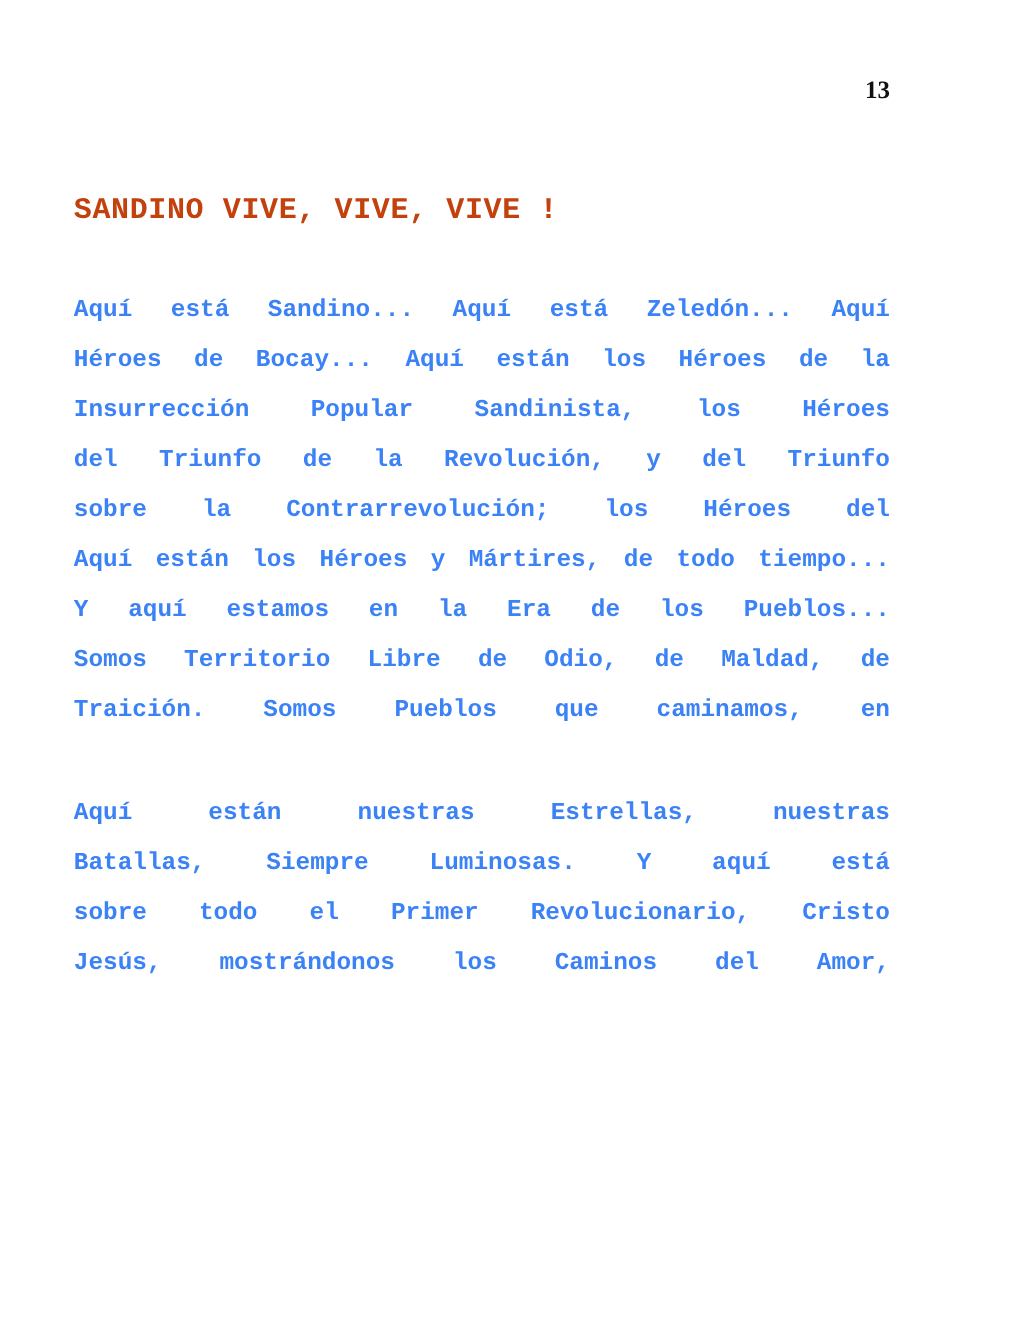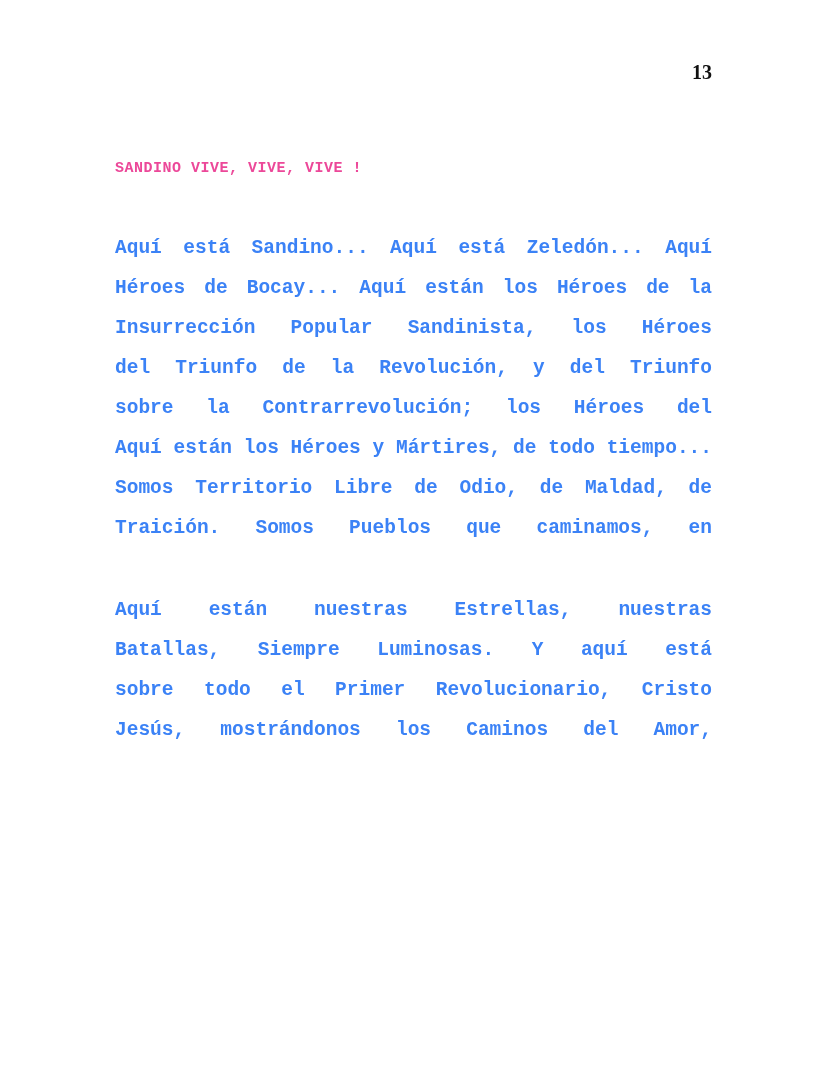--- a/index.html
+++ b/index.html
@@ -7,43 +7,43 @@
     padding: 0;
     background: #e8e8e8;
   }
   .page {
     position: relative;
     width: 825px;
     height: 1068px;
     margin: 0 auto;
     background: #ffffff;
     box-sizing: border-box;
-    padding: 0 113px 0 115px;
+    padding: 0 113px 0 59px;
     overflow: hidden;
     color: #111111;
   }
   .page-number {
     margin-top: 60px;
     height: 24px;
     text-align: right;
     font-family: "Liberation Serif", serif;
     font-weight: 700;
     font-size: 20px;
     line-height: 24px;
     color: #111111;
   }
   .heading {
     margin: 72px 0 0 0;
     font-family: "Liberation Mono", "DejaVu Sans Mono", monospace;
     font-weight: 700;
-    font-size: 15px;
+    font-size: 24px;
     line-height: 26px;
     letter-spacing: 0.5px;
     white-space: pre;
-    color: #ec4899;
+    color: #c2410c;
   }
   .para {
     font-family: "Liberation Mono", "DejaVu Sans Mono", monospace;
     font-weight: 700;
     font-size: 19.5px;
     line-height: 40px;
     color: #3b82f6;
   }
   .para-1 { margin-top: 46px; }
   .para-2 { margin-top: 42px; }
@@ -62,20 +62,21 @@
 
   <div class="heading">SANDINO VIVE, VIVE, VIVE !</div>
 
   <div class="para para-1">
       <div class="line">Aquí está Sandino... Aquí está Zeledón... Aquí</div>
       <div class="line">Héroes de Bocay... Aquí están los Héroes de la</div>
       <div class="line">Insurrección Popular Sandinista, los Héroes</div>
       <div class="line">del Triunfo de la Revolución, y del Triunfo</div>
       <div class="line">sobre la Contrarrevolución; los Héroes del</div>
       <div class="line">Aquí están los Héroes y Mártires, de todo tiempo...</div>
+      <div class="line">Y aquí estamos en la Era de los Pueblos...</div>
       <div class="line">Somos Territorio Libre de Odio, de Maldad, de</div>
       <div class="line">Traición. Somos Pueblos que caminamos, en</div>
     </div>
 
   <div class="para para-2">
       <div class="line">Aquí están nuestras Estrellas, nuestras</div>
       <div class="line">Batallas, Siempre Luminosas. Y aquí está</div>
       <div class="line">sobre todo el Primer Revolucionario, Cristo</div>
       <div class="line">Jesús, mostrándonos los Caminos del Amor,</div>
     </div>

